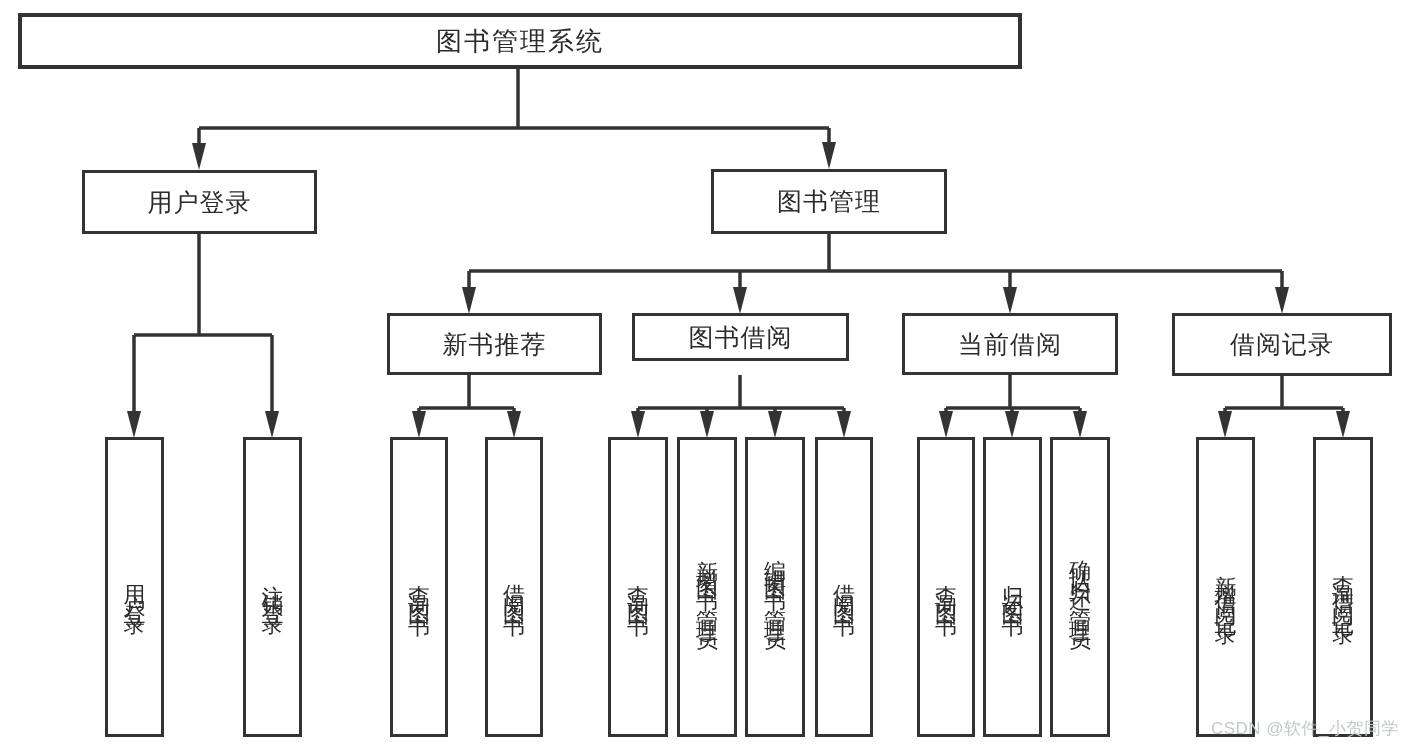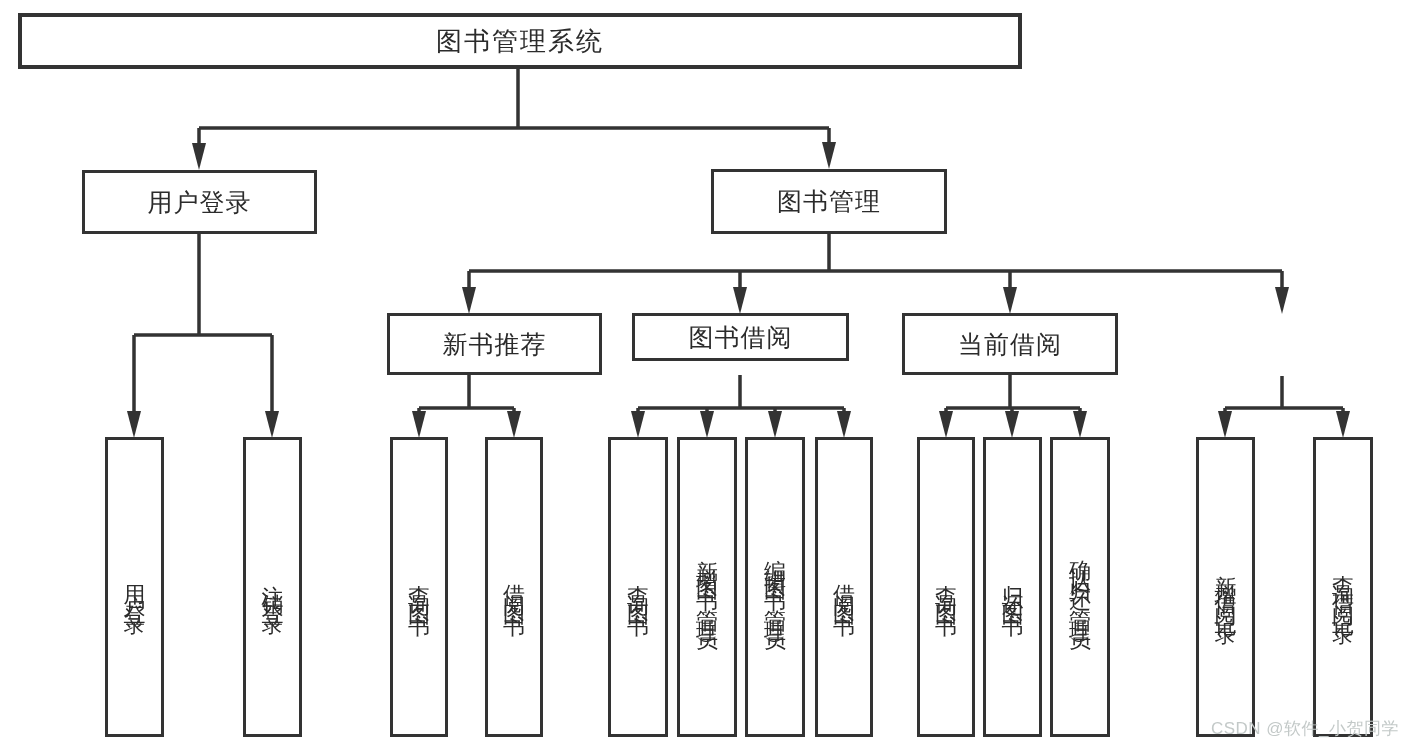--- a/index.html
+++ b/index.html
@@ -128,20 +128,23 @@
 
   <div class="node hnode" style="left:362px; top:313px; width:215px; height:62px;margin-left:25px;">
     <span>新书推荐</span>
   </div>
   <div class="node hnode" style="left:632px; top:313px; width:217px; height:48px;">
     <span>图书借阅</span>
   </div>
   <div class="node hnode" style="left:902px; top:313px; width:216px; height:62px;">
     <span>当前借阅</span>
   </div>
+  <div class="node hnode" style="left:1172px; top:313px; width:220px; height:63px;">
+    <span>借阅记录</span>
+  </div>
 
   <div class="node vnode" style="left:105px; width:59px;">
     <span class="vtext">用户登录</span>
   </div>
   <div class="node vnode" style="left:243px; width:59px;">
     <span class="vtext">注销登录</span>
   </div>
 
   <div class="node vnode" style="left:390px; width:58px;">
     <span class="vtext">查询图书</span>

